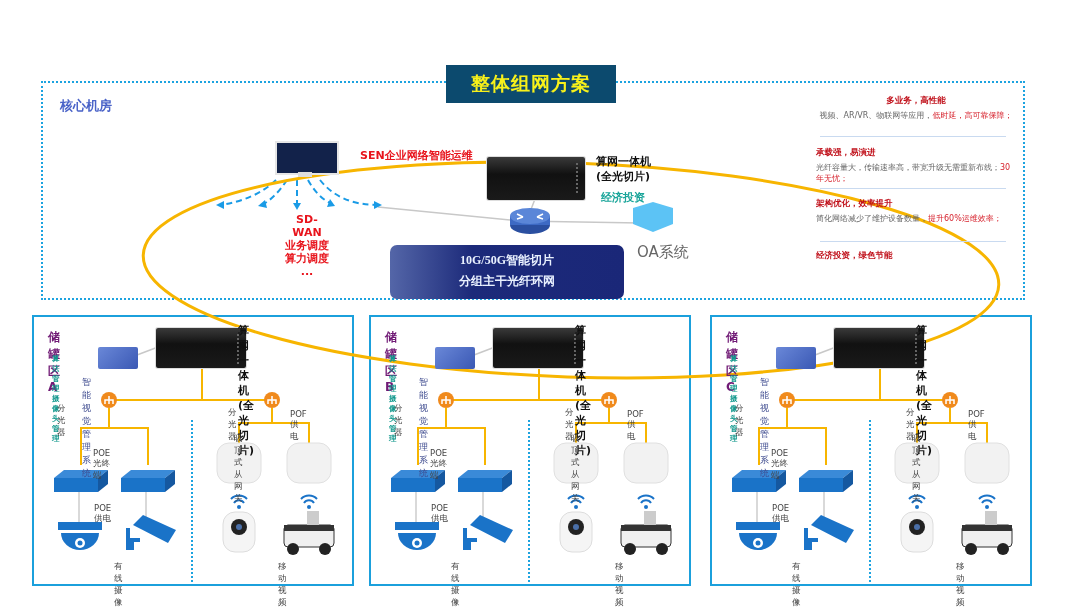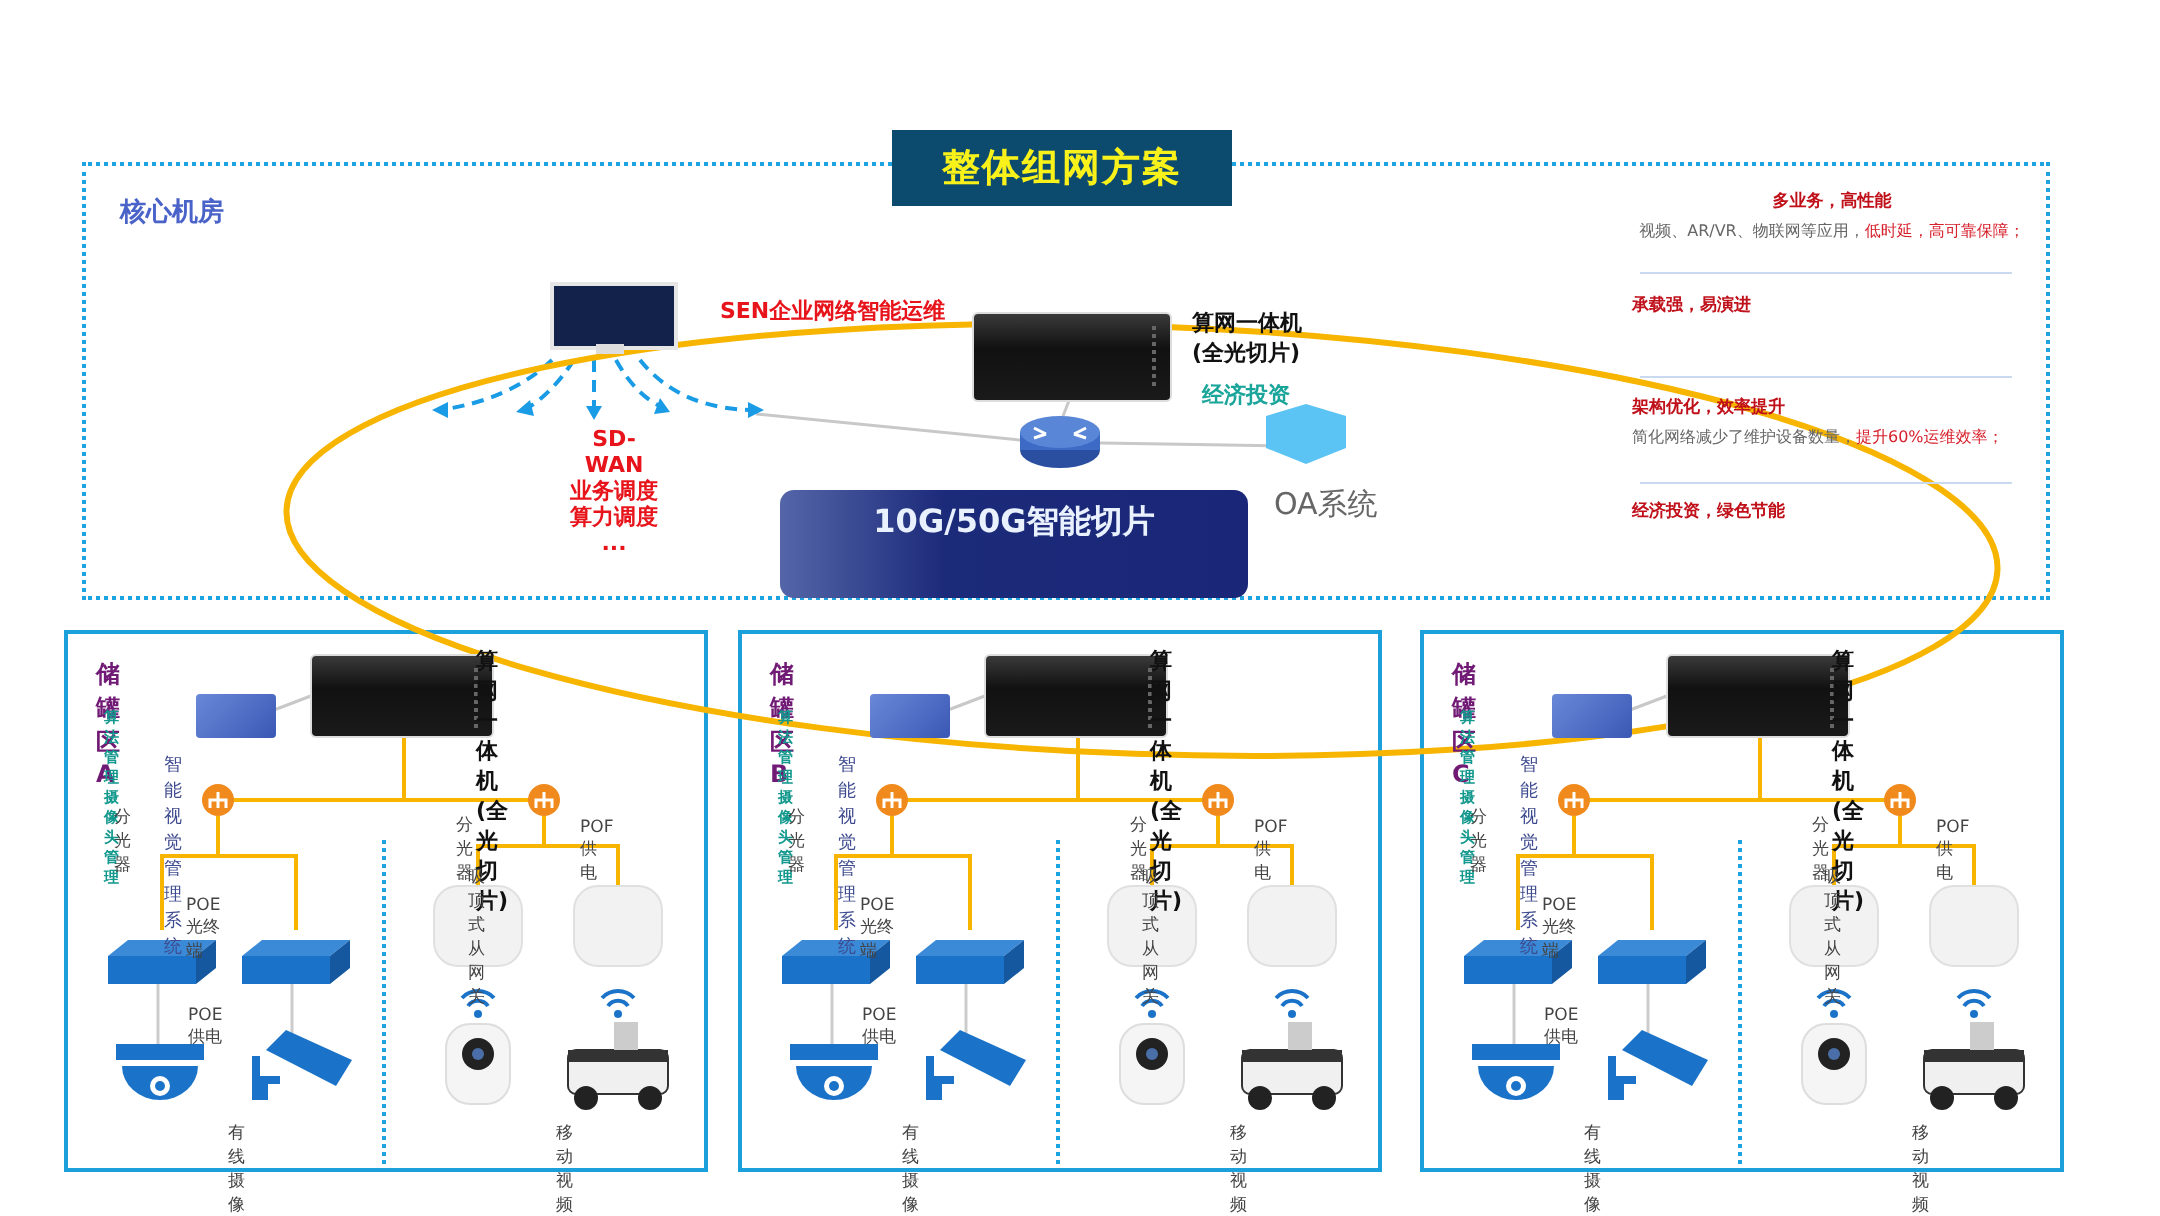--- a/index.html
+++ b/index.html
@@ -5,21 +5,21 @@
   html,body{margin:0;padding:0;background:#ffffff;}
   body{width:1080px;height:608px;position:relative;overflow:hidden;font-family:"DejaVu Sans","Liberation Sans",sans-serif;}
   .abs{position:absolute;}
   .core-box{left:41px;top:81px;width:984px;height:219px;border:2px dotted #1ca3e0;box-sizing:border-box;}
   .title-box{left:446px;top:65px;width:170px;height:38px;background:#0c4a6e;color:#f8f11a;font-weight:bold;font-size:19px;display:flex;align-items:center;justify-content:center;letter-spacing:1px;}
   .core-label{left:60px;top:97px;color:#4a63c8;font-weight:bold;font-size:13px;}
   .red-bold{color:#e8141c;font-weight:bold;font-size:11px;}
   .black-bold{color:#111;font-weight:bold;font-size:11px;line-height:15px;}
   .teal-bold{color:#1aa59a;font-weight:bold;font-size:11px;}
   .grey{color:#666;font-size:15px;}
-  .ring-box{left:390px;top:245px;width:234px;height:54px;border-radius:7px;background:linear-gradient(90deg,#5466a8 0%,#1c2a7a 35%,#1a2778 100%);color:#e9f1ff;font-weight:bold;font-size:16px;text-align:center;line-height:21px;padding-top:5px;box-sizing:border-box;}
+  .ring-box{left:390px;top:245px;width:234px;height:54px;border-radius:7px;background:linear-gradient(90deg,#5466a8 0%,#1c2a7a 35%,#1a2778 100%);color:#e9f1ff;font-weight:bold;font-size:12px;text-align:center;line-height:21px;padding-top:5px;box-sizing:border-box;font-family:Liberation Serif, serif;}
   .feat{left:816px;width:200px;}
   .feat-title{color:#c0101a;font-weight:bold;font-size:8.5px;}
   .feat-text{color:#666;font-size:8px;line-height:11px;margin-top:3px;}
   .feat-text .hl{color:#d6202b;}
   .feat-sep{left:820px;width:186px;height:1px;background:#c9daf0;}
   .zone{top:315px;width:322px;height:271px;border:2px solid #1ba0dc;box-sizing:border-box;background:#fff;}
   .zone-label{font-weight:bold;font-size:12px;color:#701a75;}
   .small{font-size:8.5px;color:#444;}
   .mini-teal{color:#12988d;font-weight:bold;font-size:7.5px;line-height:10px;}
   .vis-label{color:#3e4b8f;font-size:9px;}
@@ -218,29 +218,31 @@
 </div>
 <div class="abs server" style="left:487px;top:157px;width:98px;height:43px;"></div>
 <div class="abs black-bold" style="left:596px;top:154px;">
   <div>算网一体机</div>
   <div>(全光切片)</div>
 </div>
 <div class="abs teal-bold" style="left:601px;top:190px;">经济投资</div>
 <div class="abs grey" style="left:637px;top:243px;">OA系统</div>
 <div class="abs ring-box">
   <div>10G/50G智能切片</div>
+  <div>分组主干光纤环网</div>
 </div>
 
 <div class="abs feat" style="top:95px;text-align:center;">
   <div class="feat-title">多业务，高性能</div>
   <div class="feat-text"><span>视频、AR/VR、物联网等应用，</span><span class="hl">低时延，高可靠保障；</span></div>
 </div>
 <div class="abs feat-sep" style="top:136px;"></div>
 <div class="abs feat" style="top:147px;">
   <div class="feat-title">承载强，易演进</div>
+  <div class="feat-text"><span>光纤容量大，传输速率高，带宽升级无需重新布线；</span><span class="hl">30年无忧；</span></div>
 </div>
 <div class="abs feat-sep" style="top:188px;"></div>
 <div class="abs feat" style="top:198px;">
   <div class="feat-title">架构优化，效率提升</div>
   <div class="feat-text"><span>简化网络减少了维护设备数量，</span><span class="hl">提升60%运维效率；</span></div>
 </div>
 <div class="abs feat-sep" style="top:241px;"></div>
 <div class="abs feat" style="top:250px;">
   <div class="feat-title">经济投资，绿色节能</div>
 </div>

